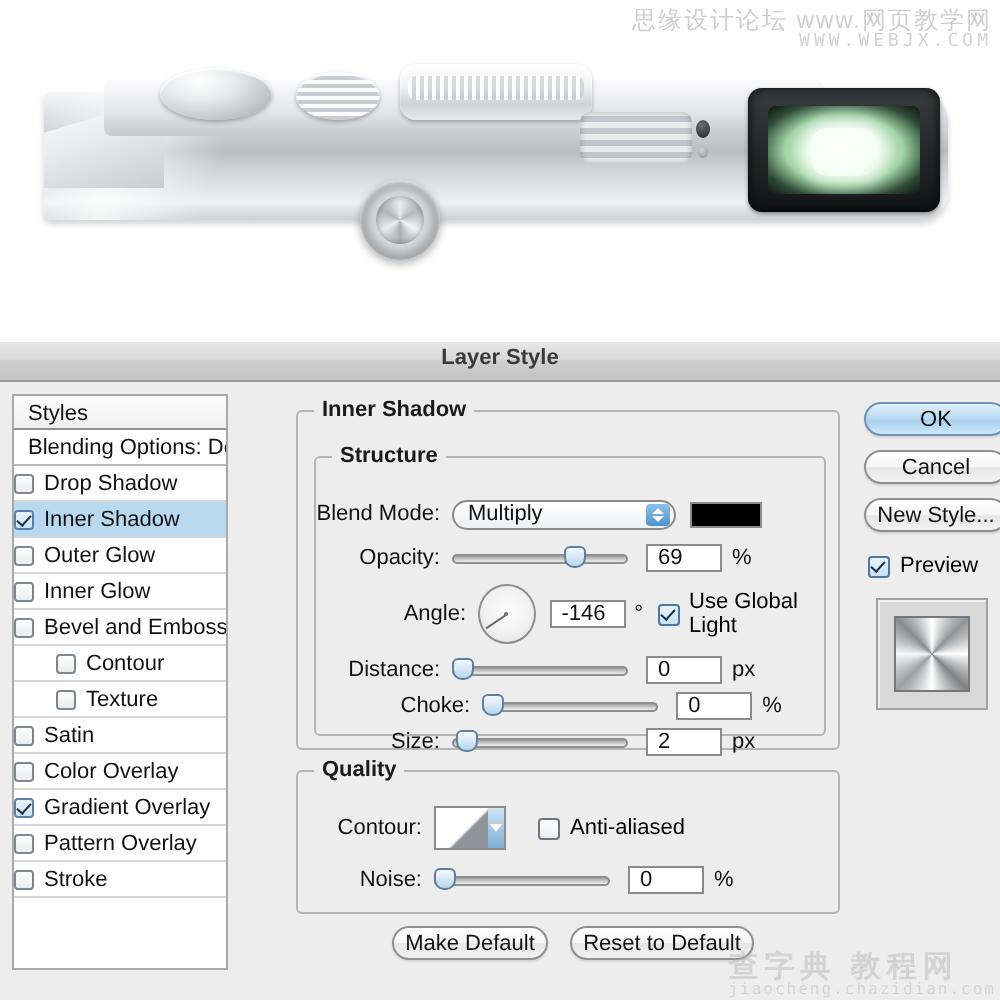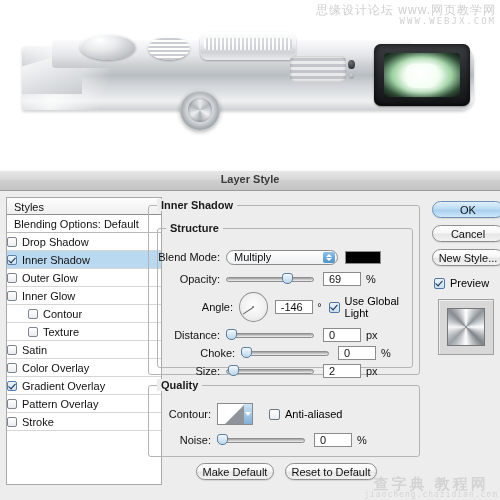--- a/index.html
+++ b/index.html
@@ -104,21 +104,21 @@
     border-bottom:1px solid #9b9b9b;
     box-shadow:inset 0 1px 0 #fafafa;
   }
   #titlebar .ttl{
     position:absolute;left:0;right:0;top:3px;text-align:center;
     font-size:11px;font-weight:bold;color:#3a3a3a;
   }
   #dlg-body{position:relative;height:309px;background:#ededed;}
 
   
-  #styles-panel{position:absolute;left:6px;top:6px;width:156px;height:288px;}
+  #styles-panel{position:absolute;left:6px;top:6px;width:108px;height:288px;}
   .lst-head{
     height:18px;line-height:18px;padding-left:7px;
     background:linear-gradient(180deg,#fdfdfd,#efefef);
     border:1px solid #a9a9a9;border-bottom:1px solid #8f8f8f;
     font-size:11px;color:#111;box-sizing:border-box;
   }
   .lst-body{
     position:absolute;top:18px;left:0;right:0;bottom:0;
     background:#fff;border:1px solid #a9a9a9;border-top:none;box-sizing:border-box;
     overflow:hidden;
@@ -252,21 +252,21 @@
     display:flex;align-items:center;justify-content:center;box-sizing:border-box;
     box-shadow:inset 1px 1px 0 rgba(255,255,255,.6);
   }
   .prevthumb{
     width:38px;height:38px;
     background:conic-gradient(from 0deg,#ffffff,#8f959a,#fdfdfd,#7d8388,#ffffff,#9aa0a5,#f6f7f8,#868c91,#ffffff);
     border:1px solid #777;box-sizing:border-box;
   }
 
   .wm-bot{
-    position:absolute;right:2px;bottom:1px;text-align:center;line-height:1.0;opacity:.45;
+    position:absolute;right:2px;bottom:1px;text-align:left;line-height:1.0;opacity:.45;
   }
   .wm-bot .b1{font-size:15px;color:#b4b4b4;letter-spacing:3px;font-weight:bold;}
   .wm-bot .b2{font-size:8px;color:#b8b8b8;letter-spacing:1px;font-family:"DejaVu Sans Mono",monospace;}
 </style>
 </head>
 <body>
 
 <div id="photo-area">
 
   <div class="wm-top">
@@ -313,20 +313,24 @@
               <span>Inner Shadow</span>
             </div>
             <div class="lst-row">
               <span class="cb"></span>
               <span>Outer Glow</span>
             </div>
             <div class="lst-row">
               <span class="cb"></span>
               <span>Inner Glow</span>
             </div>
+            <div class="lst-row">
+              <span class="cb"></span>
+              <span>Bevel and Emboss</span>
+            </div>
             <div class="lst-row indent">
               <span class="cb"></span>
               <span>Contour</span>
             </div>
             <div class="lst-row indent">
               <span class="cb"></span>
               <span>Texture</span>
             </div>
             <div class="lst-row">
               <span class="cb"></span>

